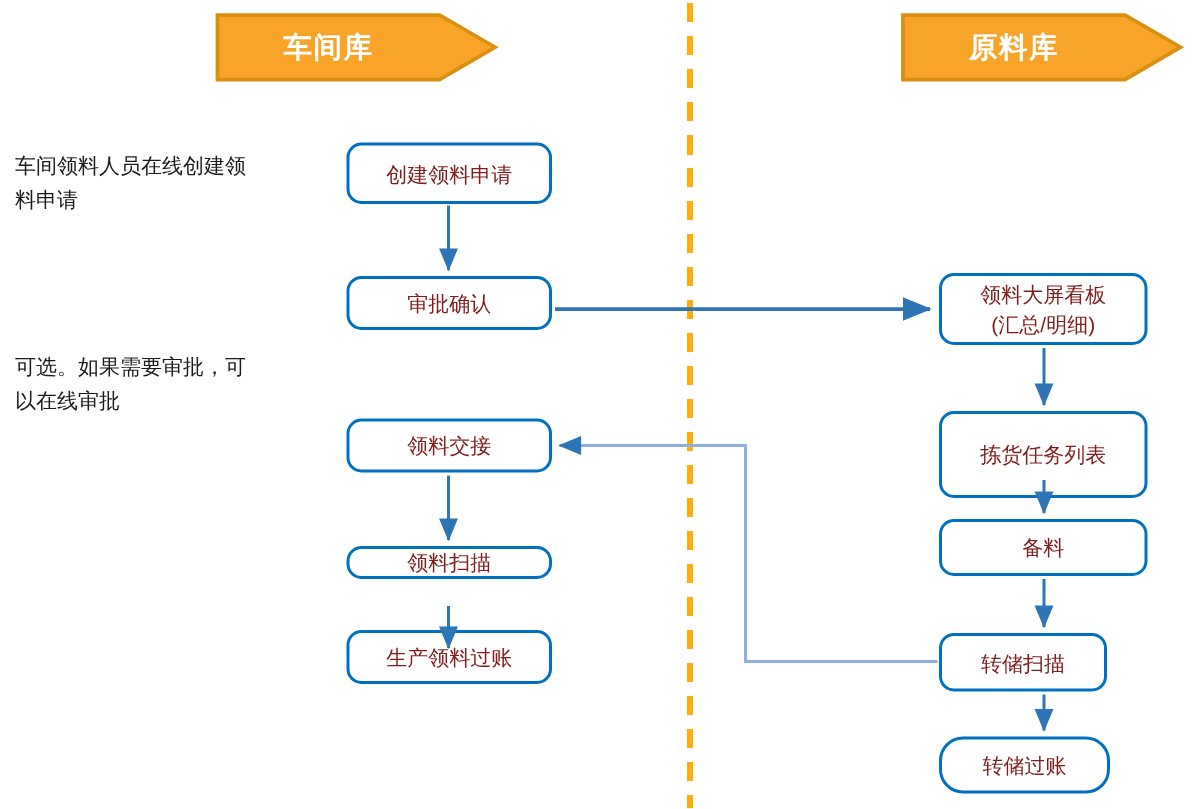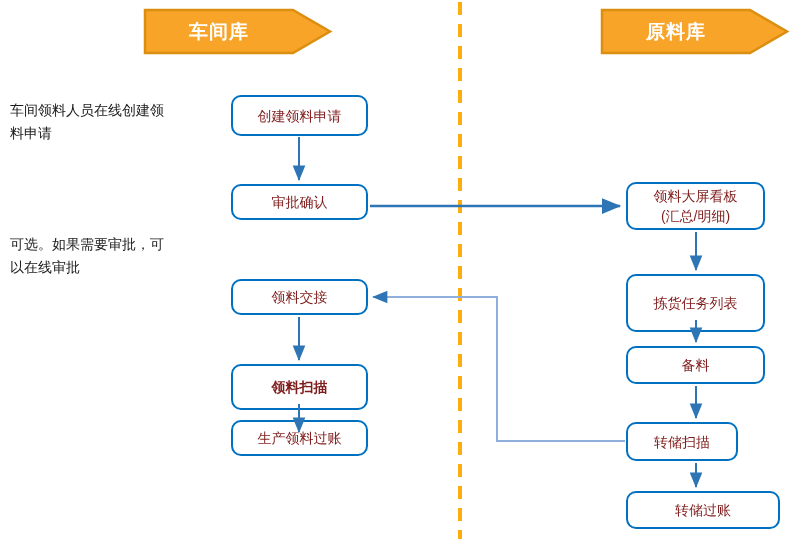--- a/index.html
+++ b/index.html
@@ -82,41 +82,41 @@
 
   <div class="node" style="left:231px; top:95px;  width:137px; height:41px;">
     <span>创建领料申请</span>
   </div>
   <div class="node" style="left:231px; top:184px; width:137px; height:36px;text-align:center;">
     <span>审批确认</span>
   </div>
   <div class="node" style="left:231px; top:279px; width:137px; height:36px;">
     <span>领料交接</span>
   </div>
-  <div class="node" style="left:231px; top:364px; width:137px; height:46px;font-weight:bold;">
+  <div class="node" style="left:231px; top:364px; width:137px; height:22px;">
     <span>领料扫描</span>
   </div>
   <div class="node" style="left:231px; top:420px; width:137px; height:36px;">
     <span>生产领料过账</span>
   </div>
 
   <div class="node" style="left:626px; top:182px; width:139px; height:48px;">
     <span>领料大屏看板</span>
     <span>(汇总/明细)</span>
   </div>
   <div class="node" style="left:626px; top:274px; width:139px; height:58px;">
     <span>拣货任务列表</span>
   </div>
   <div class="node" style="left:626px; top:346px; width:139px; height:38px;">
     <span>备料</span>
   </div>
   <div class="node" style="left:626px; top:422px; width:112px; height:39px;">
     <span>转储扫描</span>
   </div>
-  <div class="node" style="left:626px; top:491px; width:154px; height:38px;">
+  <div class="node" style="left:626px; top:491px; width:114px; height:38px;border-radius:16px;">
     <span>转储过账</span>
   </div>
 
   <svg class="edges" width="800" height="539">
     <defs>
       <marker id="ah" viewBox="0 0 10 8" markerWidth="9" markerHeight="7.2" refX="8.5" refY="4" orient="auto">
         <path d="M0.5,0.5 L9,4 L0.5,7.5 Z" fill="#2E75B6"></path>
       </marker>
     </defs>
     <line x1="299" y1="137" x2="299" y2="180" stroke="#2E75B6" stroke-width="2" marker-end="url(#ah)"></line>

